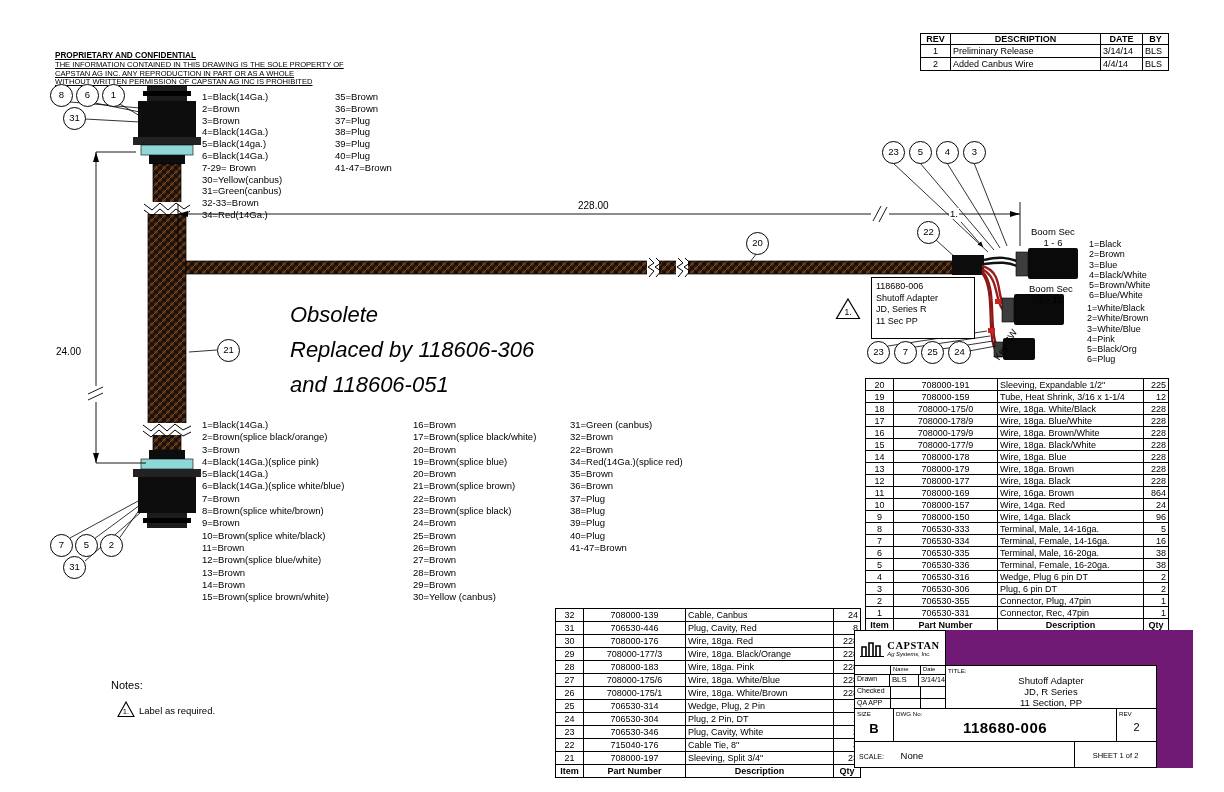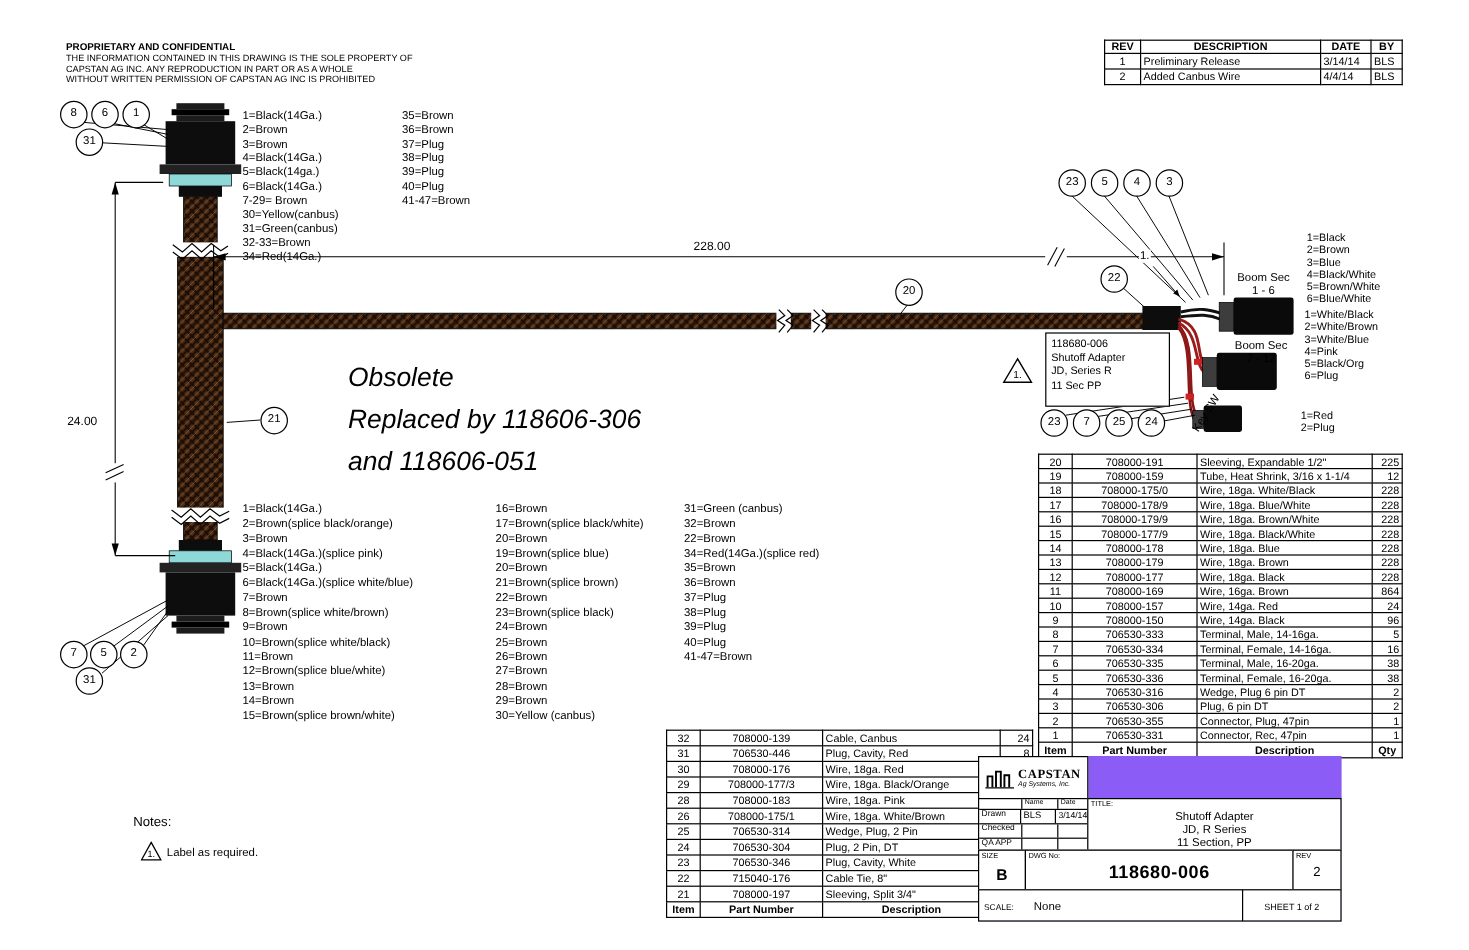--- a/index.html
+++ b/index.html
@@ -3,31 +3,31 @@
 <meta charset="utf-8">
 <style>
   html,body{margin:0;padding:0;}
   body{width:1224px;height:792px;position:relative;background:#fff;color:#000;
        font-family:"Liberation Sans",sans-serif;overflow:hidden;}
   .gfx{position:absolute;left:0;top:0;z-index:1;}
   .txt{position:absolute;z-index:4;white-space:nowrap;}
   .balloon{position:absolute;z-index:6;width:21px;height:21px;border:1.2px solid #000;
            border-radius:50%;background:#fff;font-size:9.5px;line-height:19px;text-align:center;}
   
-  #notice{left:55px;top:36px;font-size:7.6px;line-height:8.8px;}
+  #notice{left:55px;top:52px;font-size:7.6px;line-height:8.8px;text-decoration:underline;}
   #notice .t{font-weight:bold;font-size:8.2px;}
   
   .wirelist{font-size:9.5px;line-height:11.8px;}
   #twc1{left:202px;top:91px;}
   #twc2{left:335px;top:91px;}
   #bwc1{left:202px;top:419px;line-height:12.3px;}
   #bwc2{left:413px;top:419px;line-height:12.3px;}
   #bwc3{left:570px;top:419px;line-height:12.3px;}
   
-  .rlist{font-size:9px;line-height:10.3px;}
+  .rlist{font-size:9px;line-height:10.3px;margin-top:46px;}
   #boom16w{left:1089px;top:193px;}
   #boom712w{left:1087px;top:257px;}
   #keysww{left:1084px;top:341px;}
   .rtitle{font-size:9.5px;line-height:10.8px;text-align:center;}
   #boom16t{left:1031px;top:227px;}
   #boom712t{left:1029px;top:284px;}
   #keyswt{left:1001px;top:351px;transform:rotate(-58deg);transform-origin:0 100%;font-size:9.5px;}
   #noteref{left:949px;top:208px;font-size:9.5px;background:#fff;padding:0 1px;}
   
   #obsolete{left:290px;top:297px;width:615px;text-align:left;font-size:22px;line-height:35px;font-style:italic;}
@@ -50,21 +50,21 @@
   .tbl .c{text-align:center;}
   .tbl .r{text-align:right;}
   .tbl tfoot td{font-weight:bold;text-align:center;height:12px;}
   #revtbl{left:920px;top:33px;}
   #revtbl th{font-weight:bold;text-align:center;height:10px;}
   #revtbl td{height:12px;}
   #bomright{left:865px;top:378px;}
   #bombottom{left:555px;top:608px;}
   #bombottom td{height:12px;}
   
-  #titleblock{position:absolute;left:815px;top:630px;width:303px;height:138px;z-index:4;background:#8b5cf6;}
+  #titleblock{position:absolute;left:854px;top:630px;width:303px;height:138px;z-index:4;background:#701a75;padding-left:36px;}
   .tbc{position:absolute;border:1px solid #000;background:#fff;box-sizing:border-box;}
   #tb-logo{left:0;top:0;width:92px;height:36px;display:flex;align-items:center;justify-content:center;gap:3px;}
   .logo-name{font-weight:bold;font-size:10.5px;letter-spacing:0.5px;font-family:"Liberation Serif",serif;}
   .logo-sub{font-size:5.8px;font-style:italic;}
   #tb-company{left:91px;top:0;width:212px;height:36px;text-align:center;padding-top:5px;}
   .company{font-weight:bold;font-size:10px;}
   .address{font-weight:bold;font-size:7.8px;margin-top:2px;}
   #tb-signoff{left:0;top:35px;width:92px;height:44px;font-size:7px;}
   .so-row{display:flex;height:11px;border-bottom:1px solid #000;}
   .so-head{height:8px;font-size:5.8px;}
@@ -434,20 +434,26 @@
       <td>Wire, 18ga. Black/Orange</td>
       <td class="r">228</td>
     </tr>
       <tr>
       <td class="c">28</td>
       <td class="c">708000-183</td>
       <td>Wire, 18ga. Pink</td>
       <td class="r">228</td>
     </tr>
       <tr>
+      <td class="c">27</td>
+      <td class="c">708000-175/6</td>
+      <td>Wire, 18ga. White/Blue</td>
+      <td class="r">228</td>
+    </tr>
+      <tr>
       <td class="c">26</td>
       <td class="c">708000-175/1</td>
       <td>Wire, 18ga. White/Brown</td>
       <td class="r">228</td>
     </tr>
       <tr>
       <td class="c">25</td>
       <td class="c">706530-314</td>
       <td>Wedge, Plug, 2 Pin</td>
       <td class="r">1</td>

